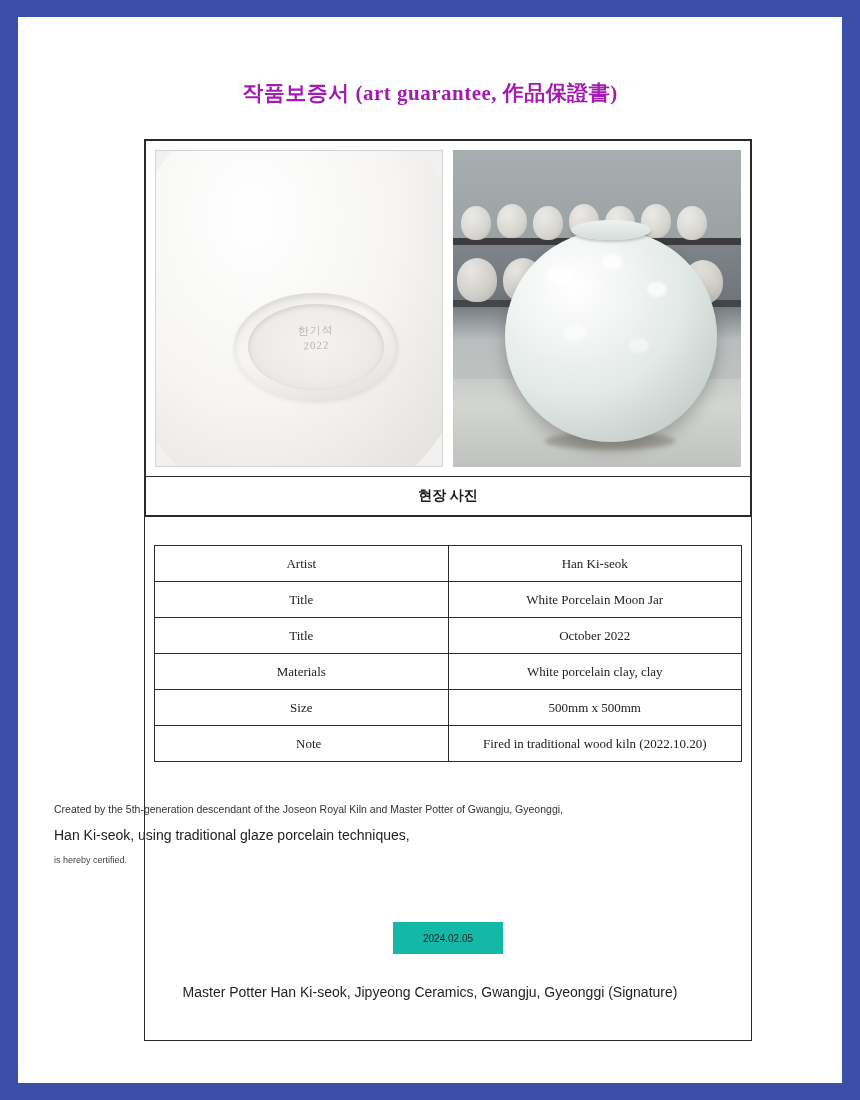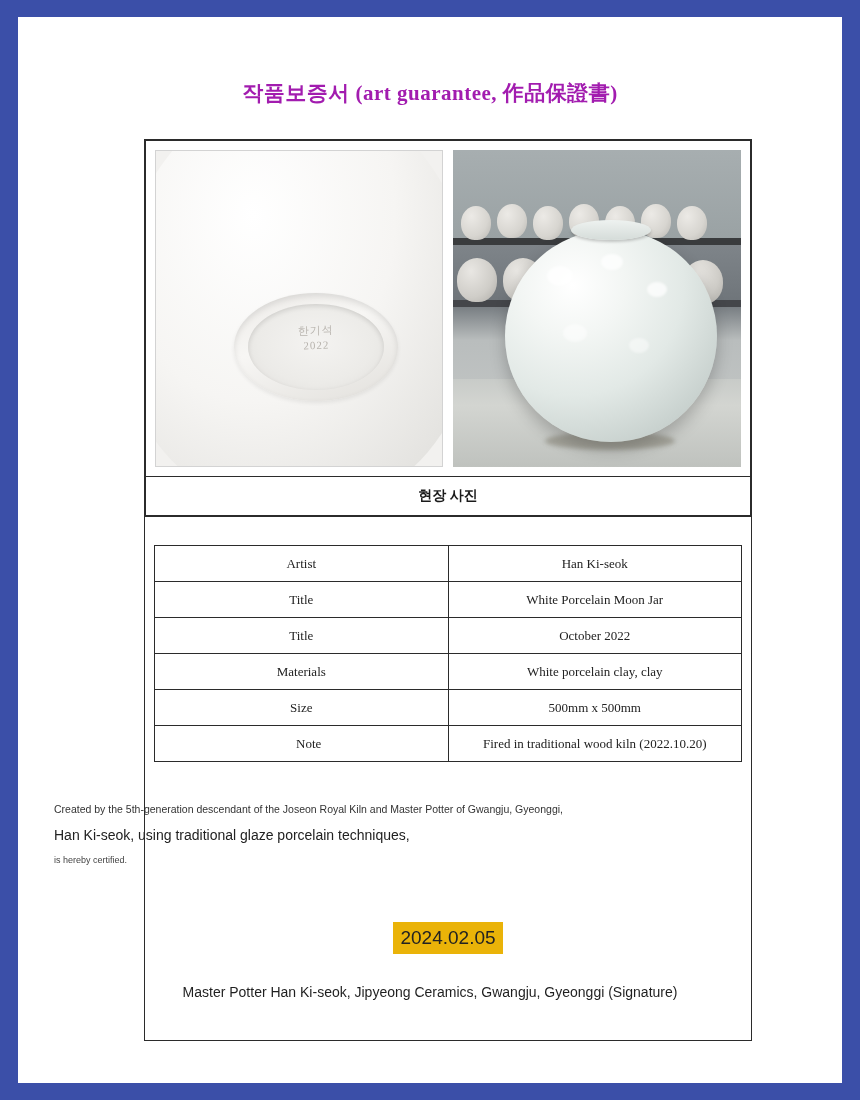--- a/index.html
+++ b/index.html
@@ -264,25 +264,25 @@
   .cert-line-3 {
     font-size: 9px;
     color: #444;
   }
   .date-box {
     position: absolute;
     left: 375px;
     top: 905px;
     width: 110px;
     height: 32px;
-    background: #eab308;
+    background: #14b8a6;
     display: flex;
     align-items: center;
     justify-content: center;
-    font-size: 19px;
+    font-size: 10px;
     color: #222;
   }
   .sign-line {
     position: absolute;
     left: 0;
     right: 0;
     top: 967px;
     text-align: center;
     font-size: 14px;
     color: #1f1f1f;

